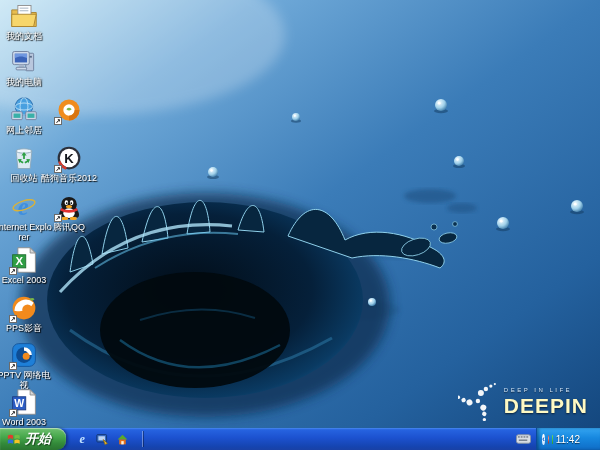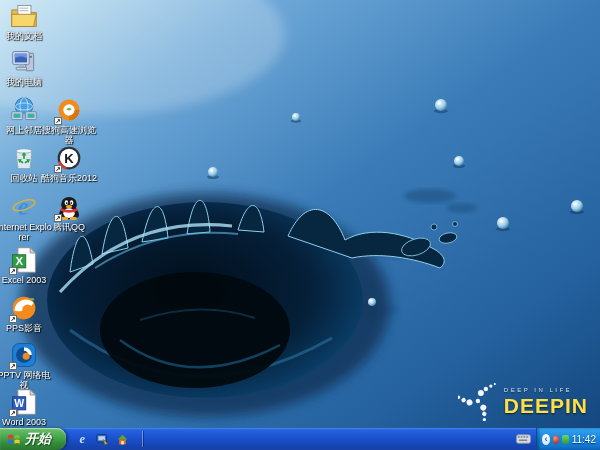--- a/index.html
+++ b/index.html
@@ -6,21 +6,21 @@
   body{width:600px;height:450px;overflow:hidden;font-family:"Liberation Sans",sans-serif;position:relative;background:#2a6aa8;}
   .stage{position:absolute;left:0;top:0;width:600px;height:450px;overflow:hidden;}
 
   
   .wall{position:absolute;left:0;top:0;width:600px;height:428px;}
 
   
   .deepin{position:absolute;left:458px;top:378px;width:130px;height:46px;display:flex;align-items:center;gap:6px;}
   .deepin .texts{display:flex;flex-direction:column;line-height:1;}
   .tagline{font-size:6px;letter-spacing:2.5px;color:#cfe2f4;text-shadow:0 1px 1px rgba(0,0,0,.5);margin-bottom:2px;}
-  .logotext{font-size:21px;font-weight:bold;color:#fde047;letter-spacing:1px;text-shadow:0 1px 2px rgba(0,0,0,.6);}
+  .logotext{font-size:21px;font-weight:bold;color:#fef9c3;letter-spacing:1px;text-shadow:0 1px 2px rgba(0,0,0,.6);}
 
   
   .cell{position:absolute;width:56px;text-align:center;cursor:pointer;}
   .c1{left:-4px;} .c2{left:39px;width:60px;}
   .r1{top:2px;} .r2{top:48px;} .r3{top:96px;} .r4{top:144px;} .r5{top:193px;}
   .r6{top:246px;} .r7{top:294px;} .r8{top:341px;} .r9{top:388px;}
   .ic{position:relative;width:28px;height:28px;margin:0 auto;}
   .ic svg{display:block;width:28px;height:28px;}
   .lnk{position:absolute;left:-1px;bottom:-1px;width:8px;height:8px;background:#fff;border:1px solid #6b6b6b;box-sizing:border-box;
        font-size:6px;line-height:6px;font-weight:bold;color:#000;text-align:center;}
@@ -41,21 +41,21 @@
   .spacer{flex:1;}
   .lang{width:16px;height:12px;margin-right:5px;display:flex;align-items:center;justify-content:center;cursor:pointer;}
   .tray{height:22px;width:64px;display:flex;align-items:center;gap:3px;padding-left:5px;box-sizing:border-box;
     background:linear-gradient(#34a5f2 0%,#1788df 45%,#0f6cc6 100%);
     border-left:1px solid #0a4a9a;box-shadow:inset 2px 0 3px rgba(0,0,0,.3);}
   .chev{width:11px;height:11px;border-radius:50%;background:linear-gradient(#ffffff,#cfe6ff);
     color:#1b64c8;font-size:9px;line-height:10px;font-weight:bold;text-align:center;cursor:pointer;}
   .tico{width:9px;height:9px;border-radius:50%;cursor:pointer;}
   .tico.a{background:radial-gradient(circle at 35% 35%,#ff8f7a,#b5372a 70%);}
   .tico.b{border-radius:2px;background:linear-gradient(#6fd95f,#2b9a3c);}
-  .clock{margin-left:auto;padding-right:4px;color:#fff;font-size:10px;text-shadow:0 1px 1px rgba(0,0,0,.6);cursor:pointer;}
+  .clock{margin-left:auto;padding-right:20px;color:#fff;font-size:10px;text-shadow:0 1px 1px rgba(0,0,0,.6);cursor:pointer;}
 </style>
 </head>
 <body>
 
 <div class="stage">
 
   <svg class="wall" viewBox="0 0 600 428" preserveAspectRatio="none">
     <defs>
       <linearGradient id="bg" x1="0" y1="0" x2="1" y2="1">
         <stop offset="0" stop-color="#c3e4f4"></stop>
@@ -219,21 +219,20 @@
     <div class="ic">
       <svg viewBox="0 0 32 32">
           <circle cx="16" cy="16" r="12" fill="#f08c1e"></circle>
           <circle cx="16" cy="16" r="6.5" fill="#ffffff"></circle>
           <path d="M16 4 A12 12 0 0 1 28 16 L22.5 16 A6.5 6.5 0 0 0 16 9.5 Z" fill="#d9741005" opacity="0.001"></path>
           <path d="M28 16 A12 12 0 0 1 16 28 L16 22.5 A6.5 6.5 0 0 0 22.5 16 Z" fill="#d97410"></path>
           <path d="M13 15 q3 -3 6 0 q-3 3 -6 0" fill="#7ab648"></path>
         </svg>
       <span class="lnk">↗</span>
     </div>
-    <div class="lbl">搜狗高速浏览器</div>
   </div>
 
   <div class="cell c1 r4">
     <div class="ic">
       <svg viewBox="0 0 32 32">
           <path d="M7 8 L25 8 L23 28 L9 28 Z" fill="#dce9f2" stroke="#8aa6b8"></path>
           <ellipse cx="16" cy="8" rx="9" ry="2.5" fill="#eef6fb" stroke="#8aa6b8"></ellipse>
           <path d="M13 13 l3 -4 3 4 h-2 v4 h-2 v-4 Z" fill="#2da044"></path>
           <path d="M11 22 l-2 -4.5 4.5 -0.5 -1 1.8 3 1.7 -1 1.8 -3 -1.8 Z" fill="#2da044"></path>
           <path d="M21 22 l2 -4.5 -4.5 -0.5 1 1.8 -3 1.7 1 1.8 3 -1.8 Z" fill="#2da044"></path>

